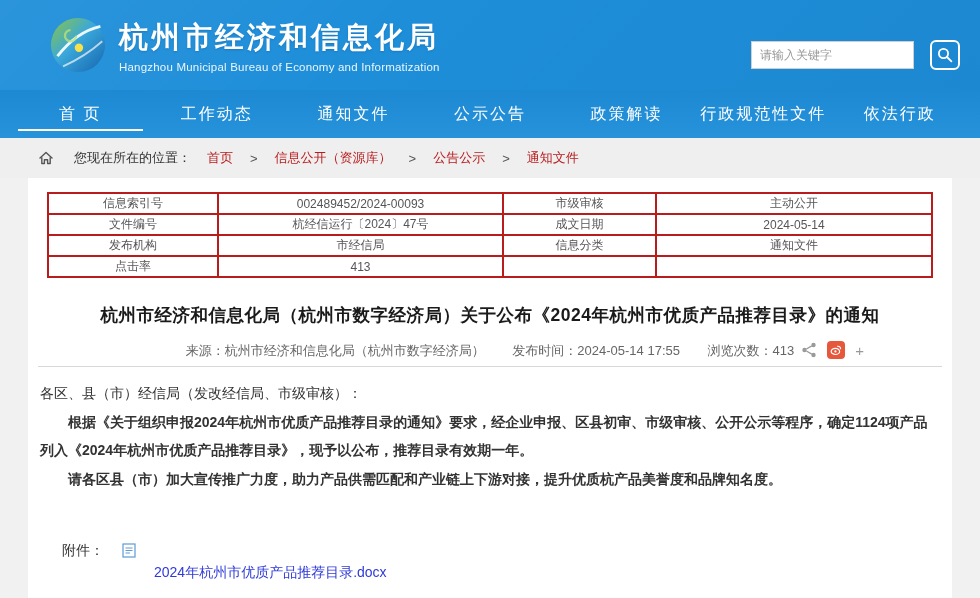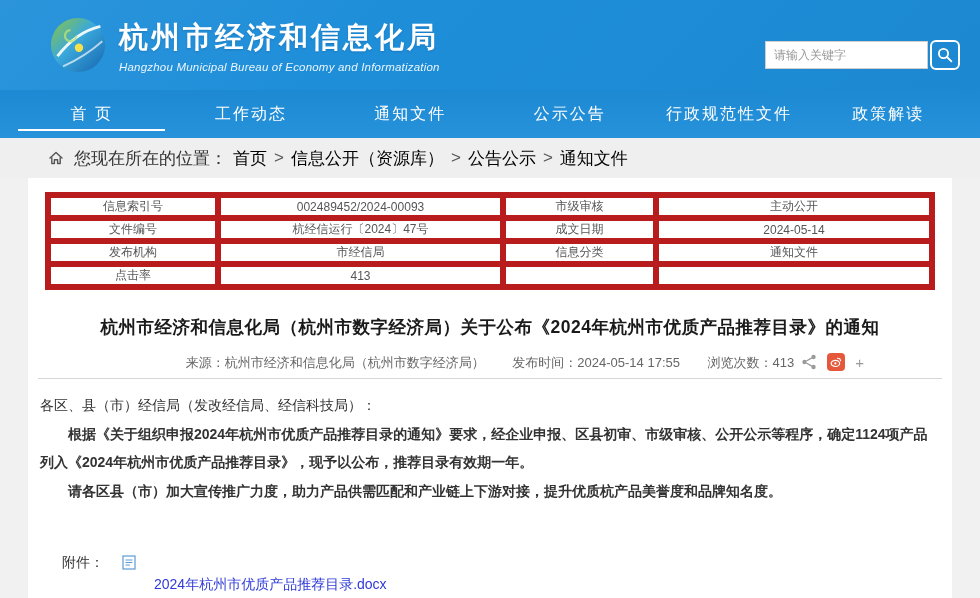--- a/index.html
+++ b/index.html
@@ -18,22 +18,22 @@
     display:flex; align-items:center;
     padding:0 26px;
     position:relative;
   }
   .brand { display:flex; align-items:center; gap:13px; margin-left:24px; }
   .logo { width:56px; height:56px; flex:0 0 auto; }
   .brand-text .cn {
     color:#fff; font-size:29px; font-weight:bold; letter-spacing:3px;
     text-shadow:0 1px 2px rgba(0,60,120,.25);
   }
-  .brand-text .en { color:#eaf5fd; font-size:11.5px; margin-top:3px; letter-spacing:.2px;font-style:italic; }
-  .search-area { position:absolute; right:20px; top:40px; display:flex; align-items:center; gap:2px; }
+  .brand-text .en { color:#eaf5fd; font-size:11.5px; margin-top:3px; letter-spacing:.2px; }
+  .search-area { position:absolute; right:20px; top:40px; display:flex; align-items:center; gap:16px; }
   .search-input {
     width:163px; height:28px; border:1px solid #cfcfcf; background:#fff;
     font-size:12px; padding:0 8px; outline:none; color:#333;
     font-family:"Liberation Sans","DejaVu Sans",sans-serif;
   }
   .search-input::placeholder { color:#999; }
   .search-btn {
     width:30px; height:30px; background:transparent; border:2px solid #fff; border-radius:6px;
     display:flex; align-items:center; justify-content:center; cursor:pointer;
   }
@@ -48,36 +48,36 @@
     color:#fff; font-size:16px; letter-spacing:2px; cursor:pointer;
     position:relative;
   }
   .nav-item.active::after {
     content:""; position:absolute; left:6px; right:6px; bottom:7px;
     height:2px; background:#fff;
   }
   
   .breadcrumb {
     height:40px; background:#efeff0; display:flex; align-items:center;
-    padding:0 48px; font-size:17px; color:#333; gap:6px;
+    padding:0 38px; font-size:13px; color:#333; gap:16px;
   }
   .breadcrumb .home-ico { display:flex; margin-right:4px; }
-  .crumb-link { color:#000000; text-decoration:none; cursor:pointer; }
+  .crumb-link { color:#b91c1c; text-decoration:none; cursor:pointer; }
   .crumb-sep { color:#555; margin:0 1px; }
   
   .main {
     background:#fff; margin:0 28px; height:420px; padding-top:14px; position:relative;
   }
   
   .meta-table {
     border-collapse:collapse; table-layout:fixed;
     margin:0 auto; width:884px;
   }
   .meta-table td {
-    border:6px solid #b91c1c; height:21px; text-align:center;
+    border:2px solid #b91c1c; height:21px; text-align:center;
     font-size:12px; color:#555; overflow:hidden; white-space:nowrap;
   }
   .c1{width:170px;} .c2{width:285px;} .c3{width:153px;} .c4{width:276px;}
   
   .art-title {
     margin:25px 18px 0; text-align:center; font-size:17.5px; font-weight:bold;
     color:#1a1a1a; letter-spacing:.5px;
   }
   .src-line {
     position:relative; margin:14px 10px 0; height:26px;
@@ -132,22 +132,23 @@
       </svg>
     </div>
   </div>
 </div>
 
 <div class="nav">
   <div class="nav-item active">首 页</div>
   <div class="nav-item">工作动态</div>
   <div class="nav-item">通知文件</div>
   <div class="nav-item">公示公告</div>
+  <div class="nav-item">政策解读</div>
   <div class="nav-item">行政规范性文件</div>
-  <div class="nav-item">政策解读</div>
+  <div class="nav-item">依法行政</div>
 </div>
 
 <div class="breadcrumb">
   <span class="home-ico">
     <svg width="16" height="16" viewBox="0 0 16 16">
       <path d="M2 8 L8 2.5 L14 8" fill="none" stroke="#555" stroke-width="1.4" stroke-linecap="round" stroke-linejoin="round"></path>
       <path d="M3.8 7.2 V13.5 H6.4 V9.8 H9.6 V13.5 H12.2 V7.2" fill="none" stroke="#555" stroke-width="1.4" stroke-linejoin="round"></path>
     </svg>
   </span>
   <span>您现在所在的位置：</span>
@@ -218,21 +219,21 @@
           <ellipse cx="5.4" cy="7.4" rx="4.2" ry="3.1" fill="none" stroke="#fff" stroke-width="1.2"></ellipse>
           <circle cx="5.4" cy="7.4" r="1.1" fill="#fff"></circle>
           <path d="M7.5 2.2 Q10.4 2 10.6 4.8" fill="none" stroke="#fff" stroke-width="1.1" stroke-linecap="round"></path>
         </svg>
       </span>
       <span class="plus-ico">+</span>
     </div>
   </div>
 
   <div class="body-text">
-    <p>各区、县（市）经信局（发改经信局、经信科技局）：</p>
+    <p>各区、县（市）经信局（发改经信局、市级审核）：</p>
     <p class="indent">根据《关于组织申报2024年杭州市优质产品推荐目录的通知》要求，经企业申报、区县初审、市级审核、公开公示等程序，确定1124项产品列入《2024年杭州市优质产品推荐目录》，现予以公布，推荐目录有效期一年。</p>
     <p class="indent">请各区县（市）加大宣传推广力度，助力产品供需匹配和产业链上下游对接，提升优质杭产品美誉度和品牌知名度。</p>
   </div>
 
   <div class="attachment">
     <span>附件：</span>
     <svg width="14" height="15" viewBox="0 0 14 15">
       <rect x="1" y="1" width="12" height="13" fill="#fff" stroke="#5b9bd5" stroke-width="1.2"></rect>
       <line x1="3.5" y1="5" x2="10.5" y2="5" stroke="#5b9bd5" stroke-width="1"></line>
       <line x1="3.5" y1="7.5" x2="10.5" y2="7.5" stroke="#5b9bd5" stroke-width="1"></line>

